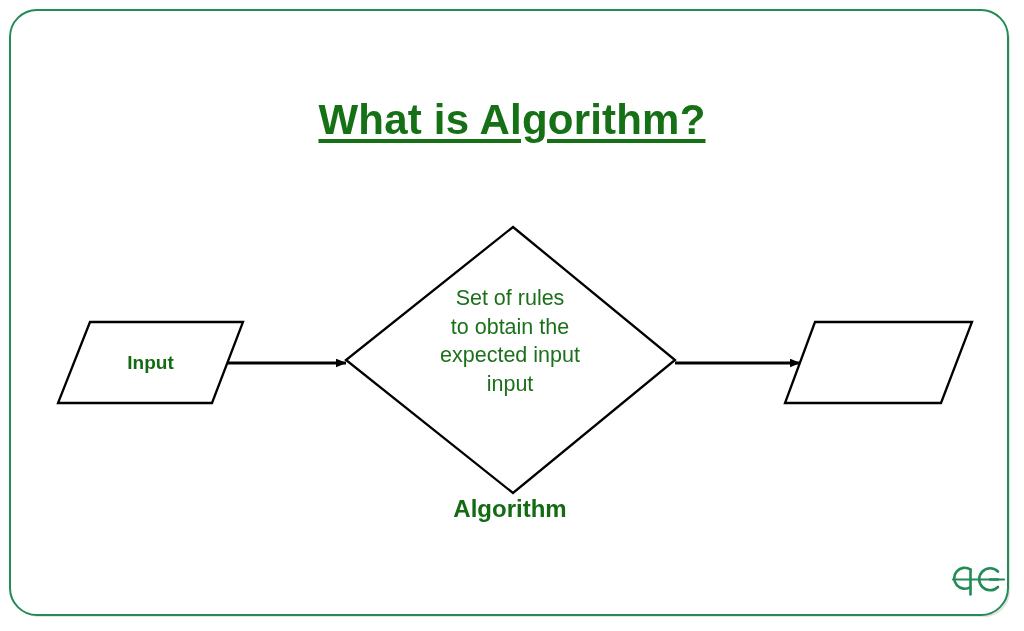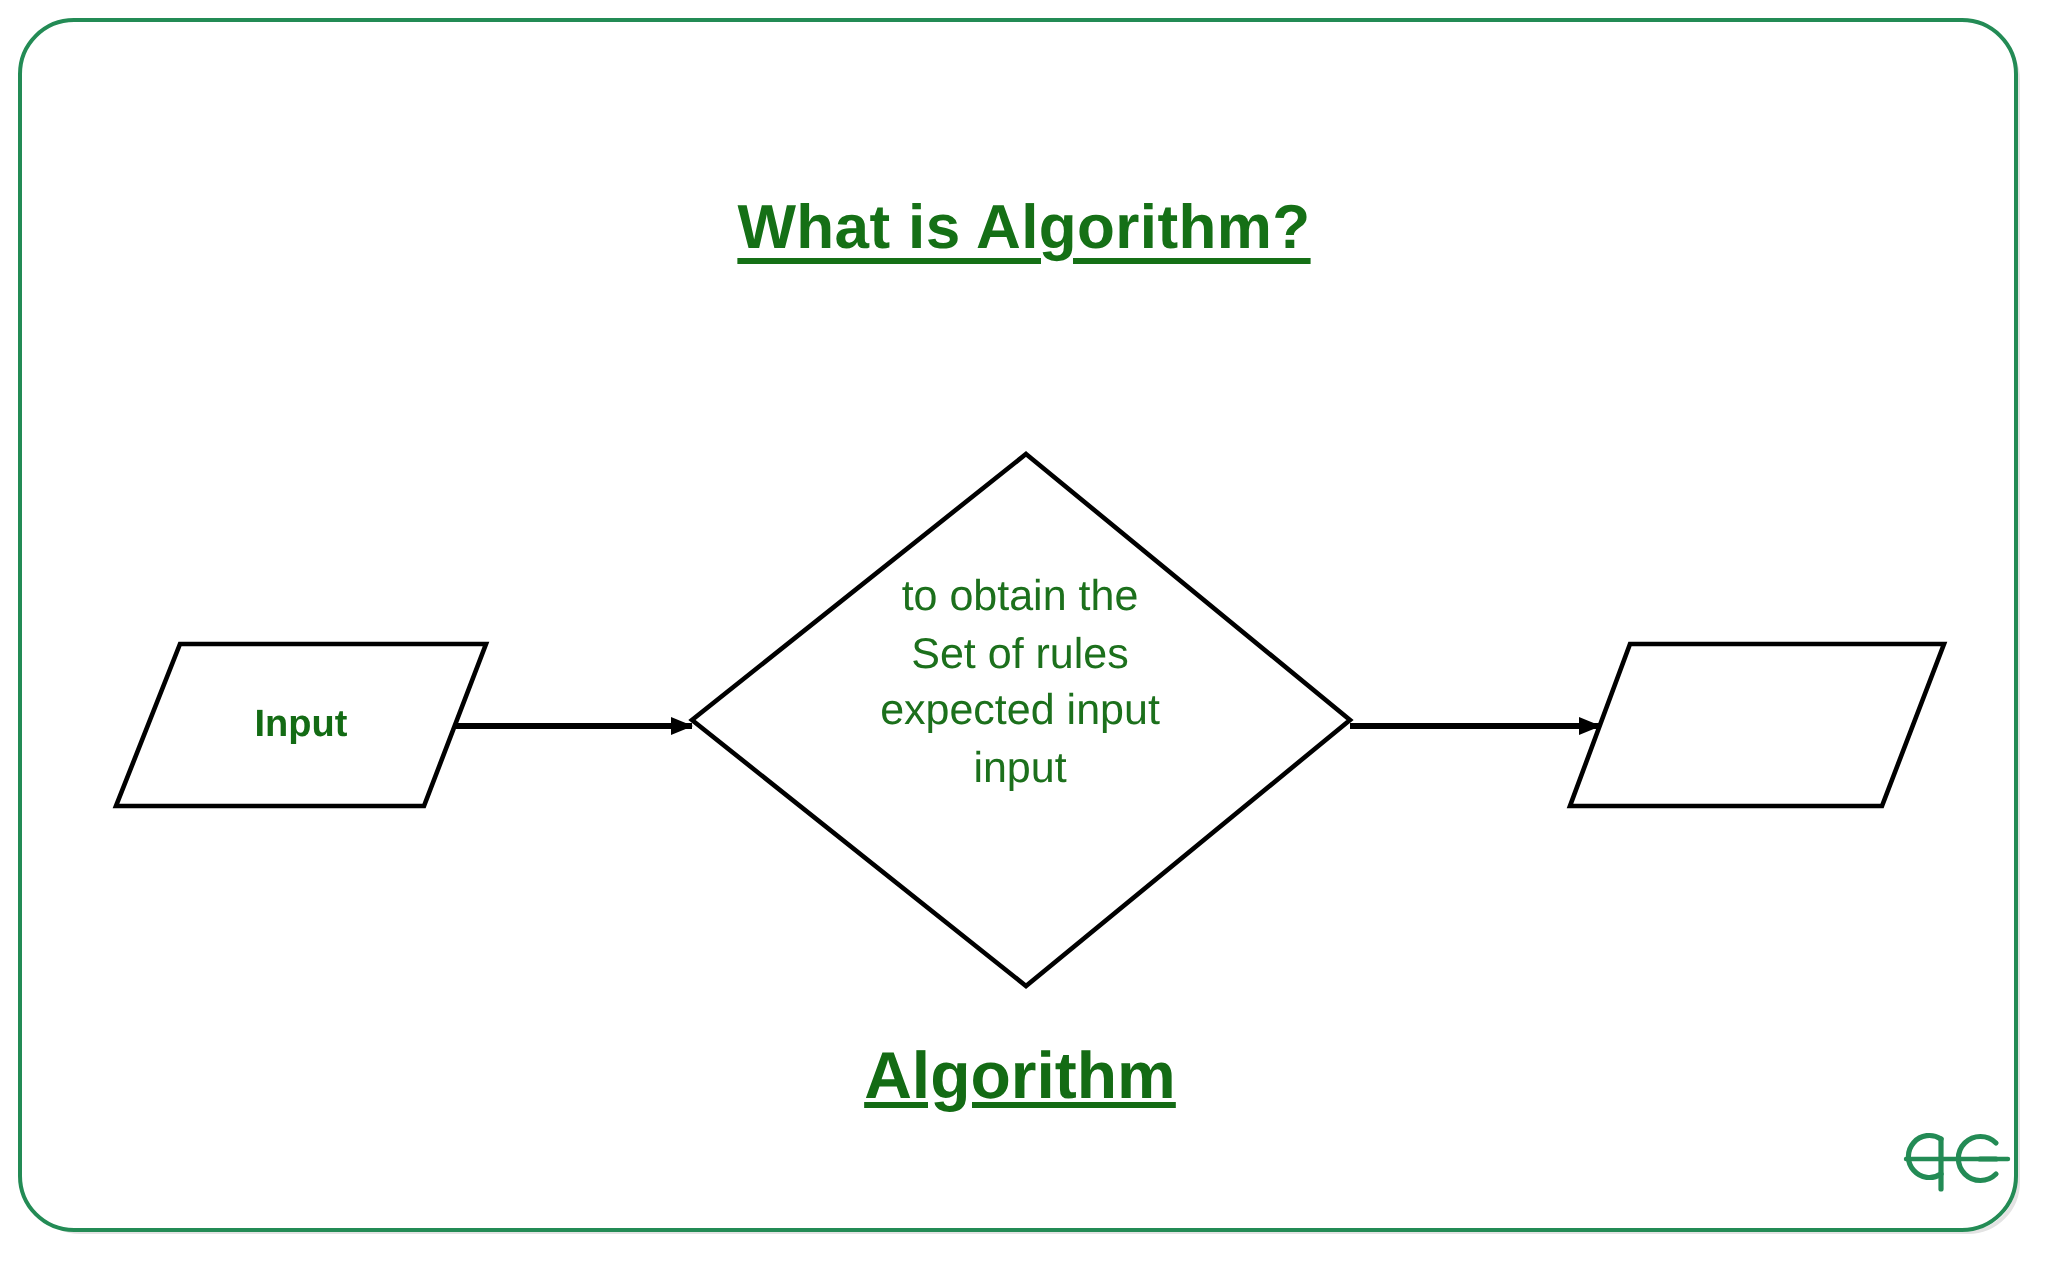--- a/index.html
+++ b/index.html
@@ -44,21 +44,21 @@
     background: #ffffff;
   }
 
   
   .title {
     position: absolute;
     left: 0;
     top: 96px;
     width: 1024px;
     text-align: center;
-    font-size: 31px;
+    font-size: 42px;
     font-weight: bold;
     color: #157016;
     text-decoration: underline;
     text-underline-offset: 5px;
     letter-spacing: 0.2px;
     white-space: nowrap;
   }
 
   
   .flow-svg {
@@ -83,24 +83,23 @@
     top: 352px;
     width: 185px;
   }
   #output-label {
     left: 785px;
     top: 352px;
     width: 187px;
   }
   #algorithm-label {
     left: 345px;
-    top: 519px;
+    top: 495px;
     width: 330px;
-    font-size: 33px;
-    text-decoration: underline;
+    font-size: 24px;
   }
 
   .diamond-text {
     position: absolute;
     left: 390px;
     top: 284px;
     width: 240px;
     text-align: center;
     font-size: 21.5px;
     line-height: 28.5px;
@@ -145,22 +144,22 @@
 
     <line x1="228" y1="363" x2="346" y2="363" stroke="#000000" stroke-width="3" marker-end="url(#arrowhead)"></line>
 
     <line x1="675" y1="363" x2="800" y2="363" stroke="#000000" stroke-width="3" marker-end="url(#arrowhead)"></line>
   </svg>
 
   <div class="node-label" id="input-label">Input</div>
 
 
   <div class="diamond-text">
+    <div>Set of rules</div>
     <div>to obtain the</div>
-    <div>Set of rules</div>
     <div>expected input</div>
     <div>input</div>
   </div>
 
   <div class="node-label" id="algorithm-label">Algorithm</div>
 
   <svg class="logo" viewBox="0 0 62 48">
 
     <g fill="none" stroke="#238b55" stroke-width="2.6">
       <path d="M22.5,13.5

